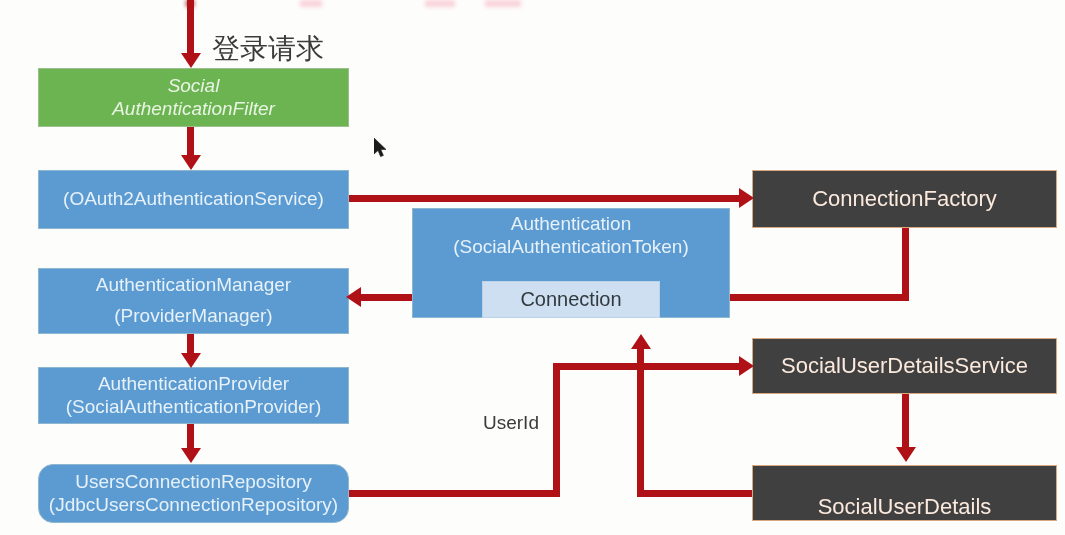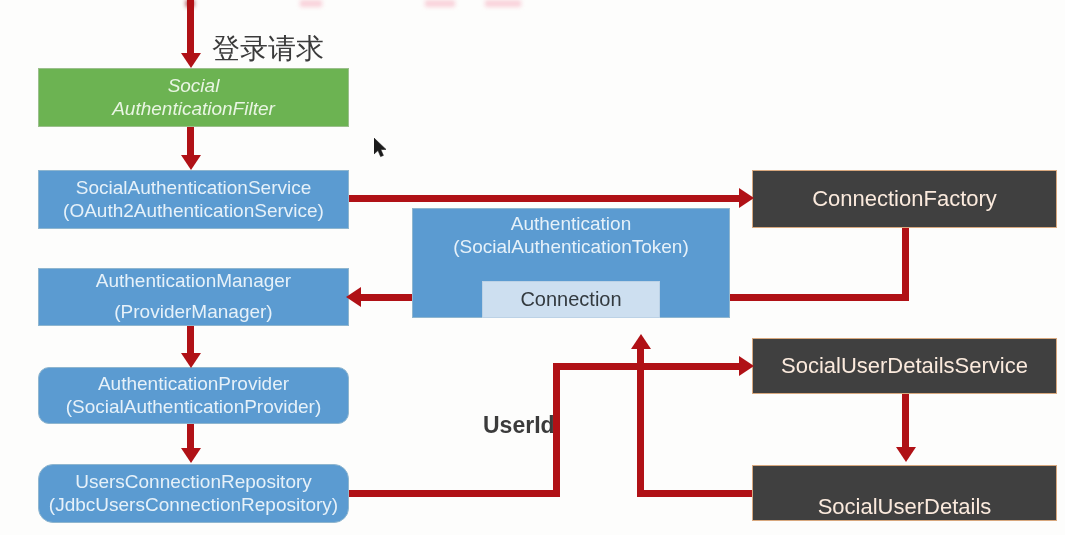--- a/index.html
+++ b/index.html
@@ -98,21 +98,21 @@
   }
 
   
   .label {
     position: absolute;
     color: #3b3b3b;
     white-space: nowrap;
     z-index: 6;
   }
   .label-cn { font-size: 28px; font-family: "DejaVu Sans", sans-serif; }
-  .label-en { font-size: 23px; font-weight: bold; }
+  .label-en { font-size: 19px; }
 
   
   .top-artifact {
     position: absolute;
     top: 0;
     height: 7px;
     background: #f6aebe;
     opacity: .55;
     z-index: 2;
     filter: blur(2px);
@@ -161,30 +161,29 @@
   <div class="seg seg-h" style="left:637px; top:490px; width:118px;"></div>
   <div class="seg seg-v" style="left:637px; top:348px; height:146px;"></div>
   <div class="arrow arrow-up" style="left:631px; top:334px;"></div>
 
   <div class="node node-green" style="left:38px; top:68px; width:311px; height:59px;">
     <span class="ln">Social</span>
     <span class="ln">AuthenticationFilter</span>
   </div>
 
   <div class="node node-blue" style="left:38px; top:170px; width:311px; height:59px;">
-    <span class="ln">SocialAuthenticationService</span>
     <span class="ln">(OAuth2AuthenticationService)</span>
   </div>
 
-  <div class="node node-blue" style="left:38px; top:268px; width:311px; height:58px;gap:8px;">
+  <div class="node node-blue" style="left:38px; top:268px; width:311px; height:66px;gap:8px;">
     <span class="ln">AuthenticationManager</span>
     <span class="ln">(ProviderManager)</span>
   </div>
 
-  <div class="node node-blue" style="left:38px; top:367px; width:311px; height:57px;border-radius:11px;">
+  <div class="node node-blue" style="left:38px; top:367px; width:311px; height:57px;">
     <span class="ln">AuthenticationProvider</span>
     <span class="ln">(SocialAuthenticationProvider)</span>
   </div>
 
   <div class="node node-blue" style="left:38px; top:464px; width:311px; height:59px;border-radius:15px;">
     <span class="ln">UsersConnectionRepository</span>
     <span class="ln">(JdbcUsersConnectionRepository)</span>
   </div>
 
   <div class="node node-blue" style="left:412px; top:208px; width:318px; height:110px; justify-content:flex-start; padding-top:4px;">

